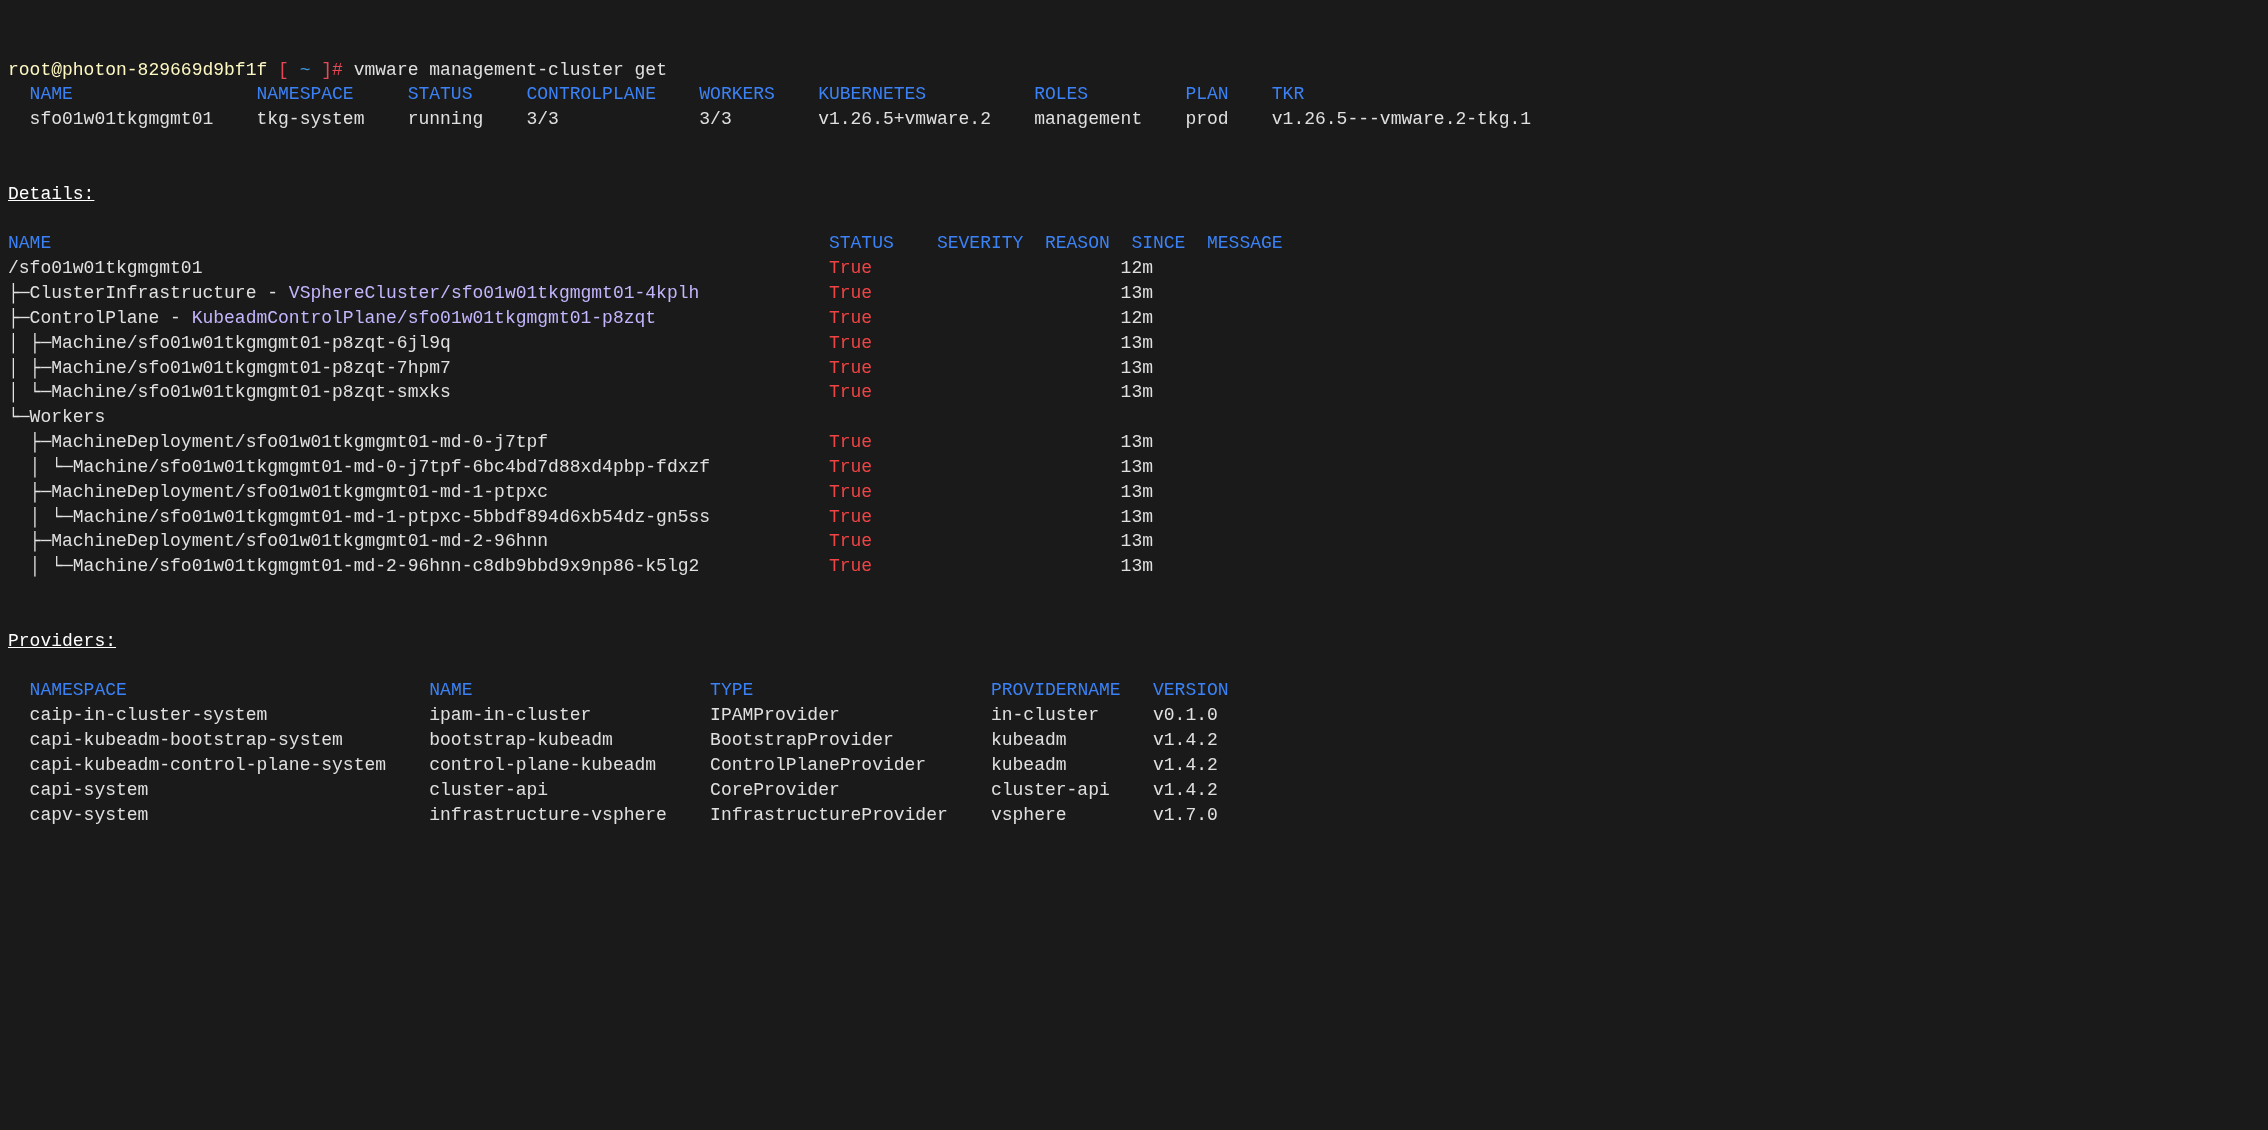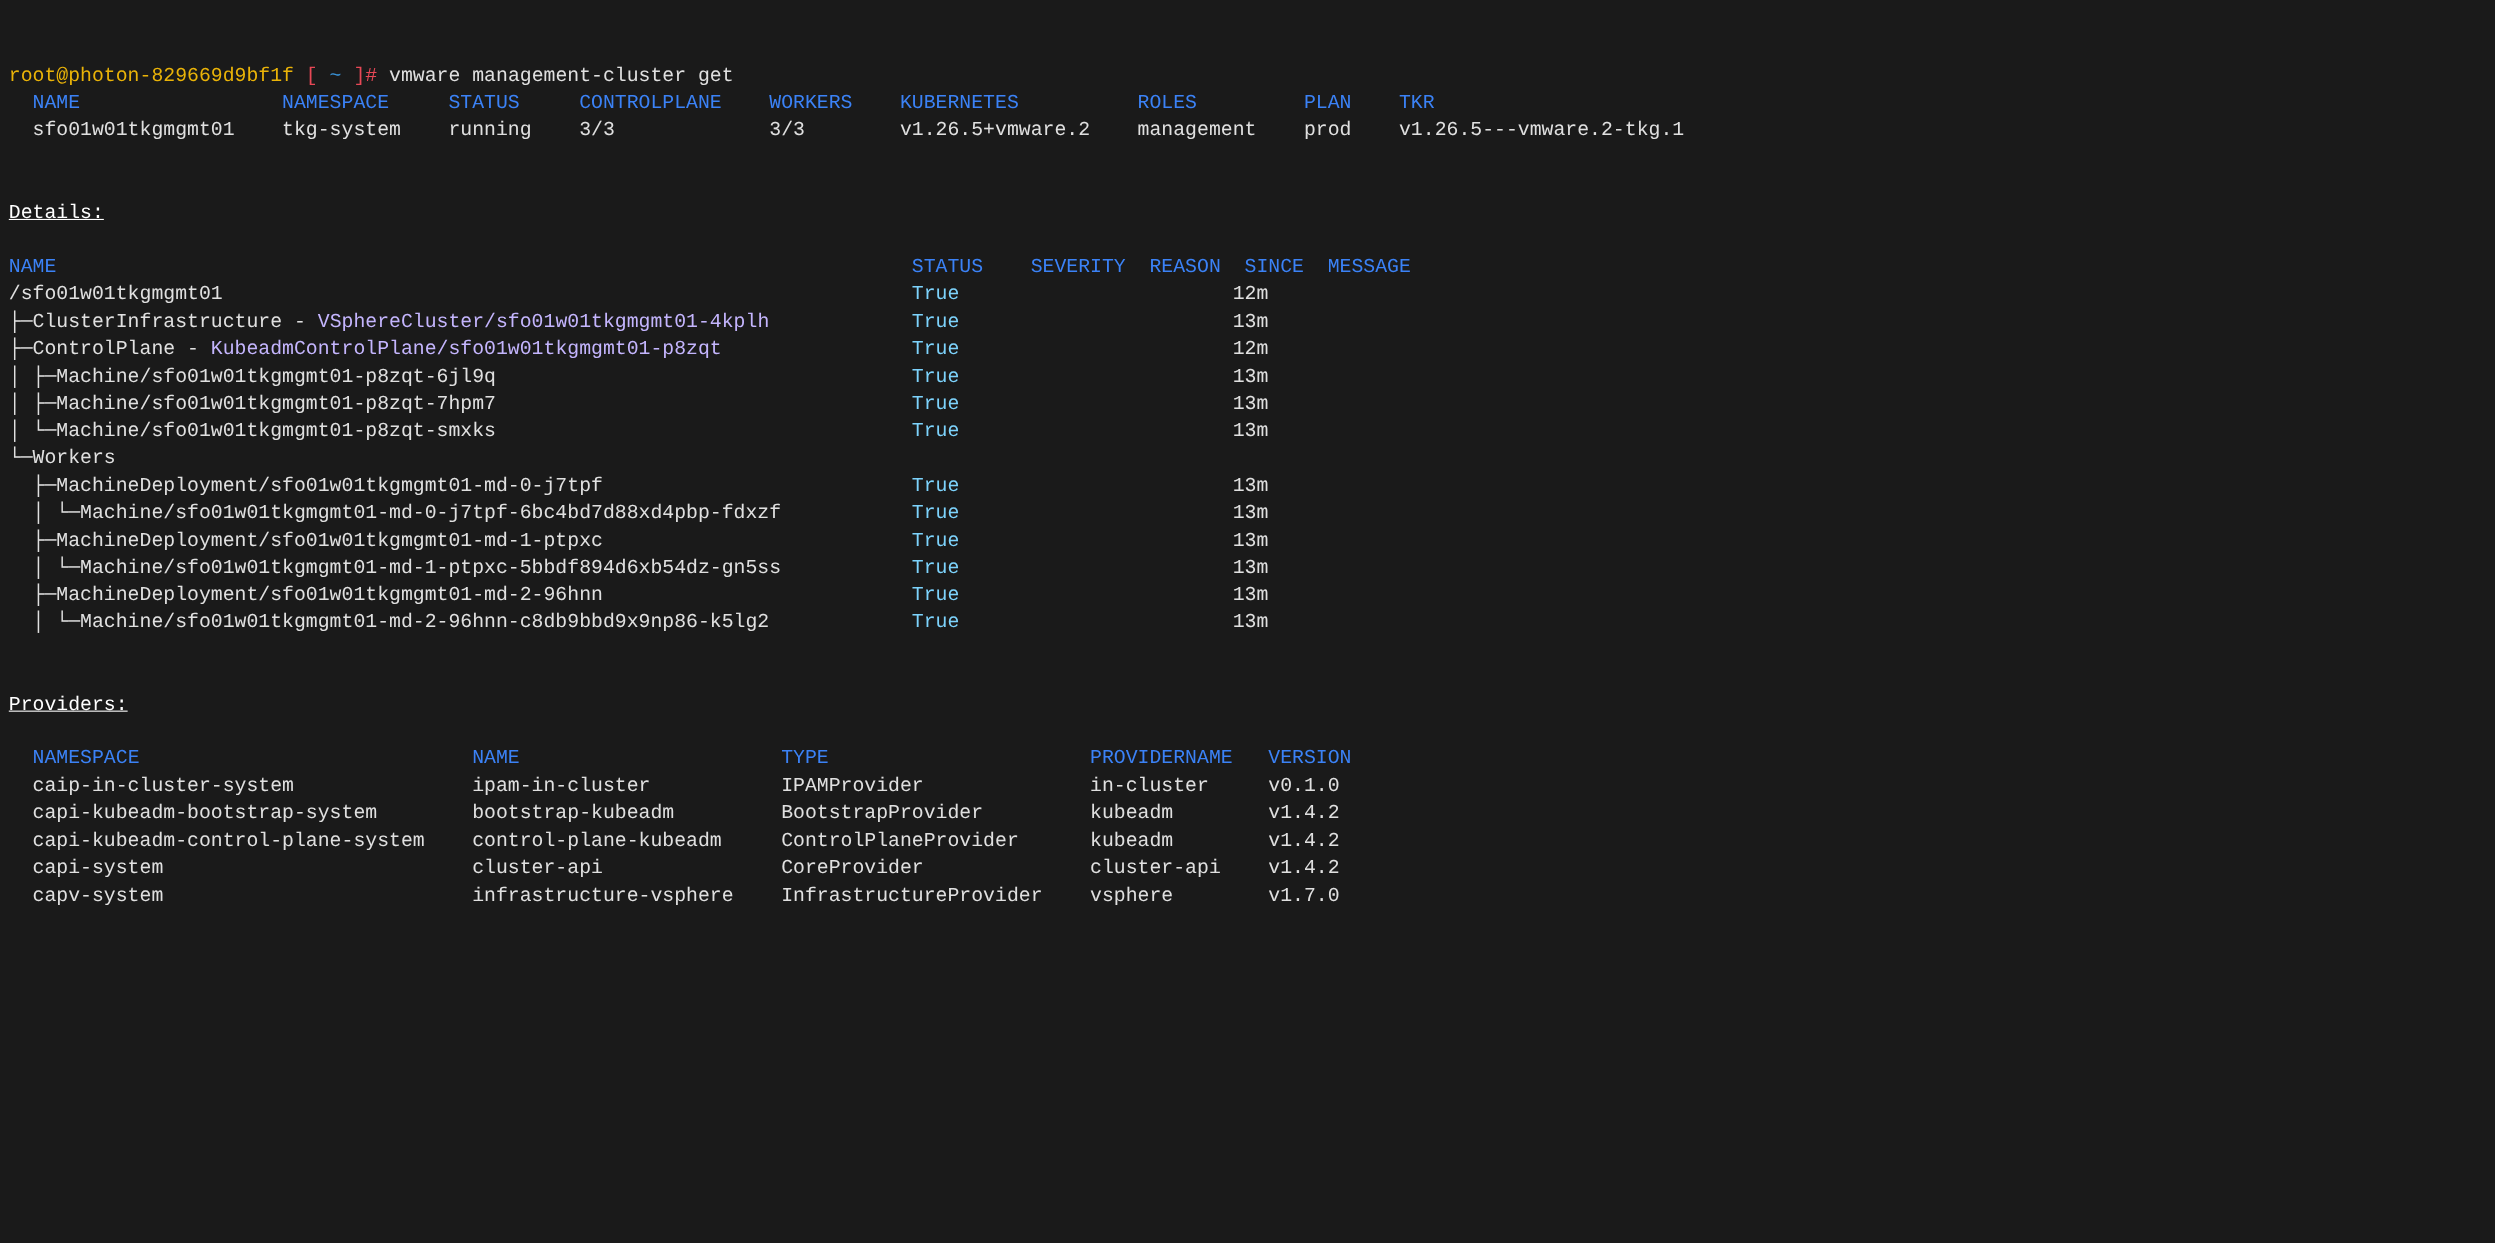--- a/index.html
+++ b/index.html
@@ -5,26 +5,26 @@
     body {
       background-color: #1a1a1a;
       color: #e0e0e0;
       font-family: 'Consolas', 'Courier New', monospace;
       font-size: 18px;
       margin: 0;
       padding: 8px;
       line-height: 1.38;
       white-space: pre;
     }
-    .prompt-user { color: #eab308; }
+    .prompt-user { color: #fef9c3; }
     .prompt-bracket { color: #e74856; }
     .prompt-path { color: #3a96dd; }
     .cmd { color: #e0e0e0; }
     .header { color: #3b82f6; }
-    .ready-true { color: #7dd3fc; }
+    .ready-true { color: #ef4444; }
     .dim { color: #c4b5fd; }
     .white { color: #ffffff; text-decoration: underline; }
   </style>
 </head>
 <body>
 
 <div><span><span class="prompt-user">root@photon-829669d9bf1f</span><span class="prompt-bracket"> [ </span><span class="prompt-path">~</span><span class="prompt-bracket"> ]# </span><span class="cmd">vmware management-cluster get</span></span>
 <span id="cluster-table"><span class="header">  NAME                 NAMESPACE     STATUS     CONTROLPLANE    WORKERS    KUBERNETES          ROLES         PLAN    TKR                           </span>
   sfo01w01tkgmgmt01    tkg-system    running    3/3             3/3        v1.26.5+vmware.2    management    prod    v1.26.5---vmware.2-tkg.1      </span>
 

